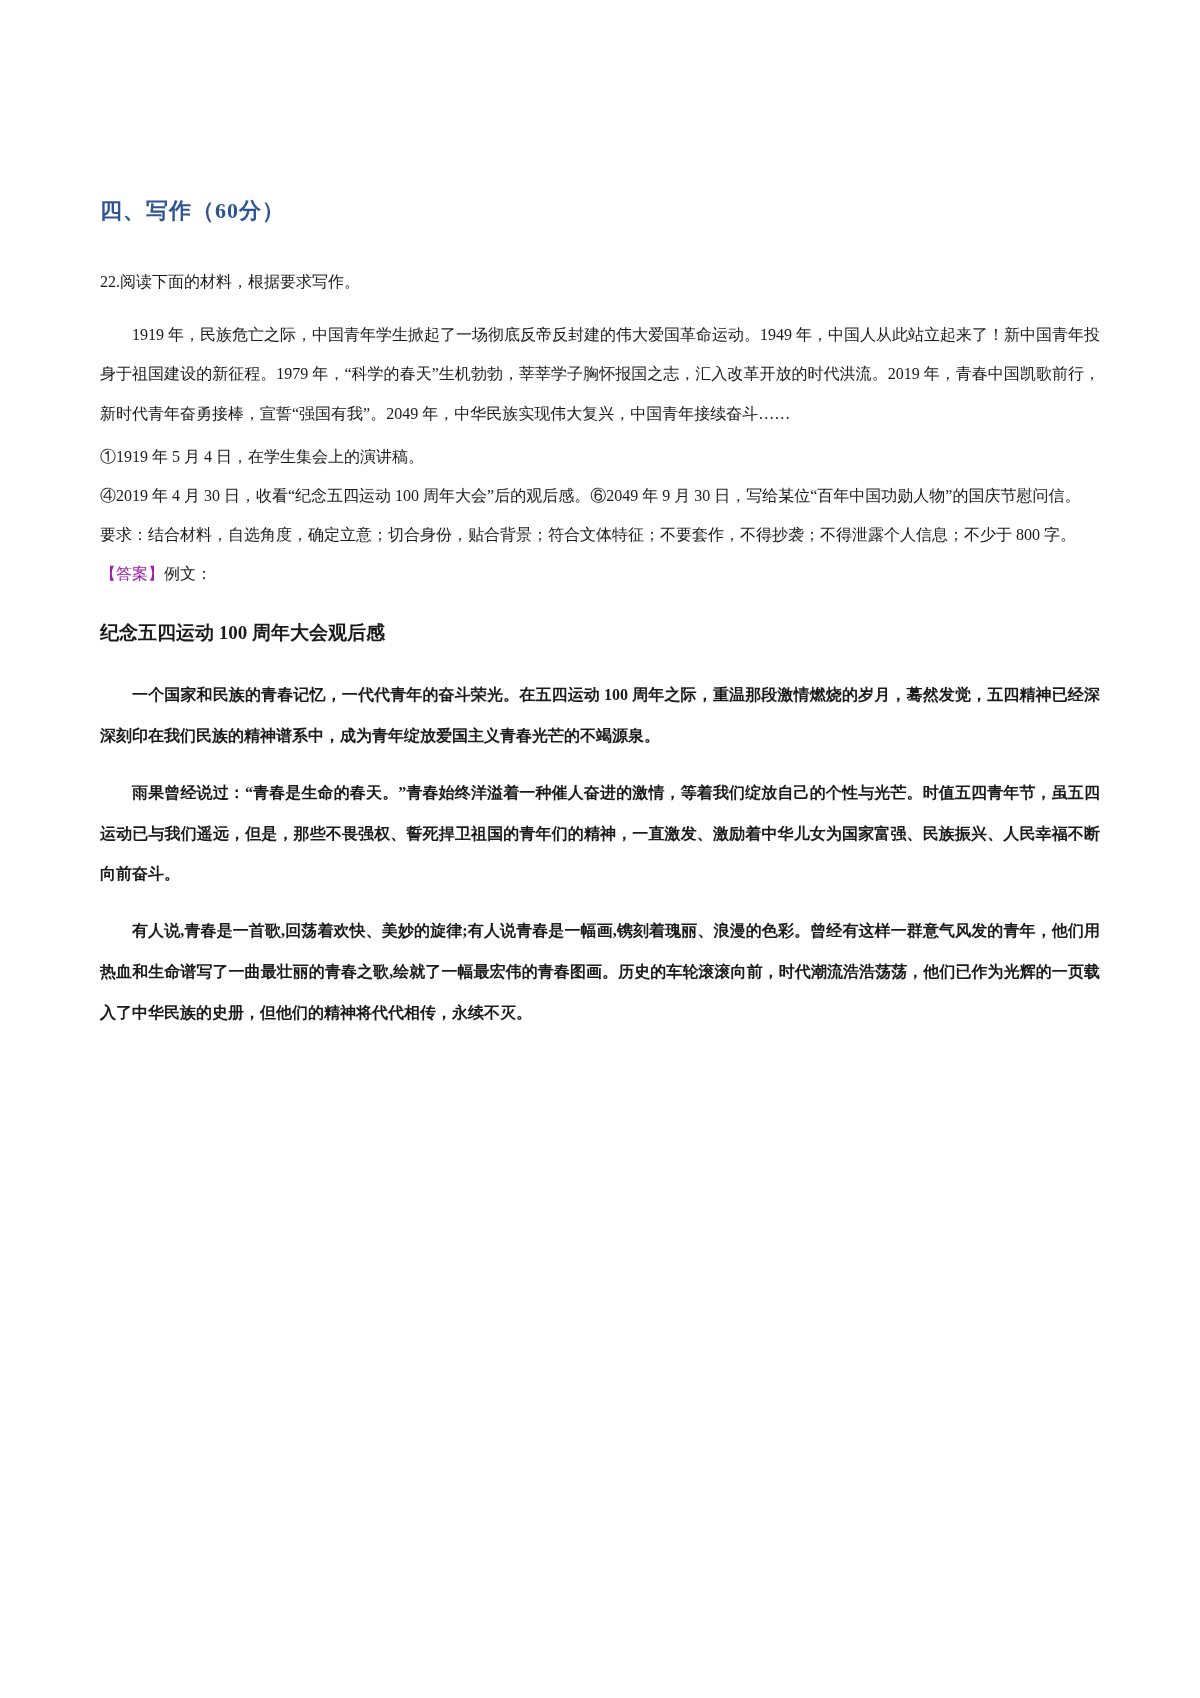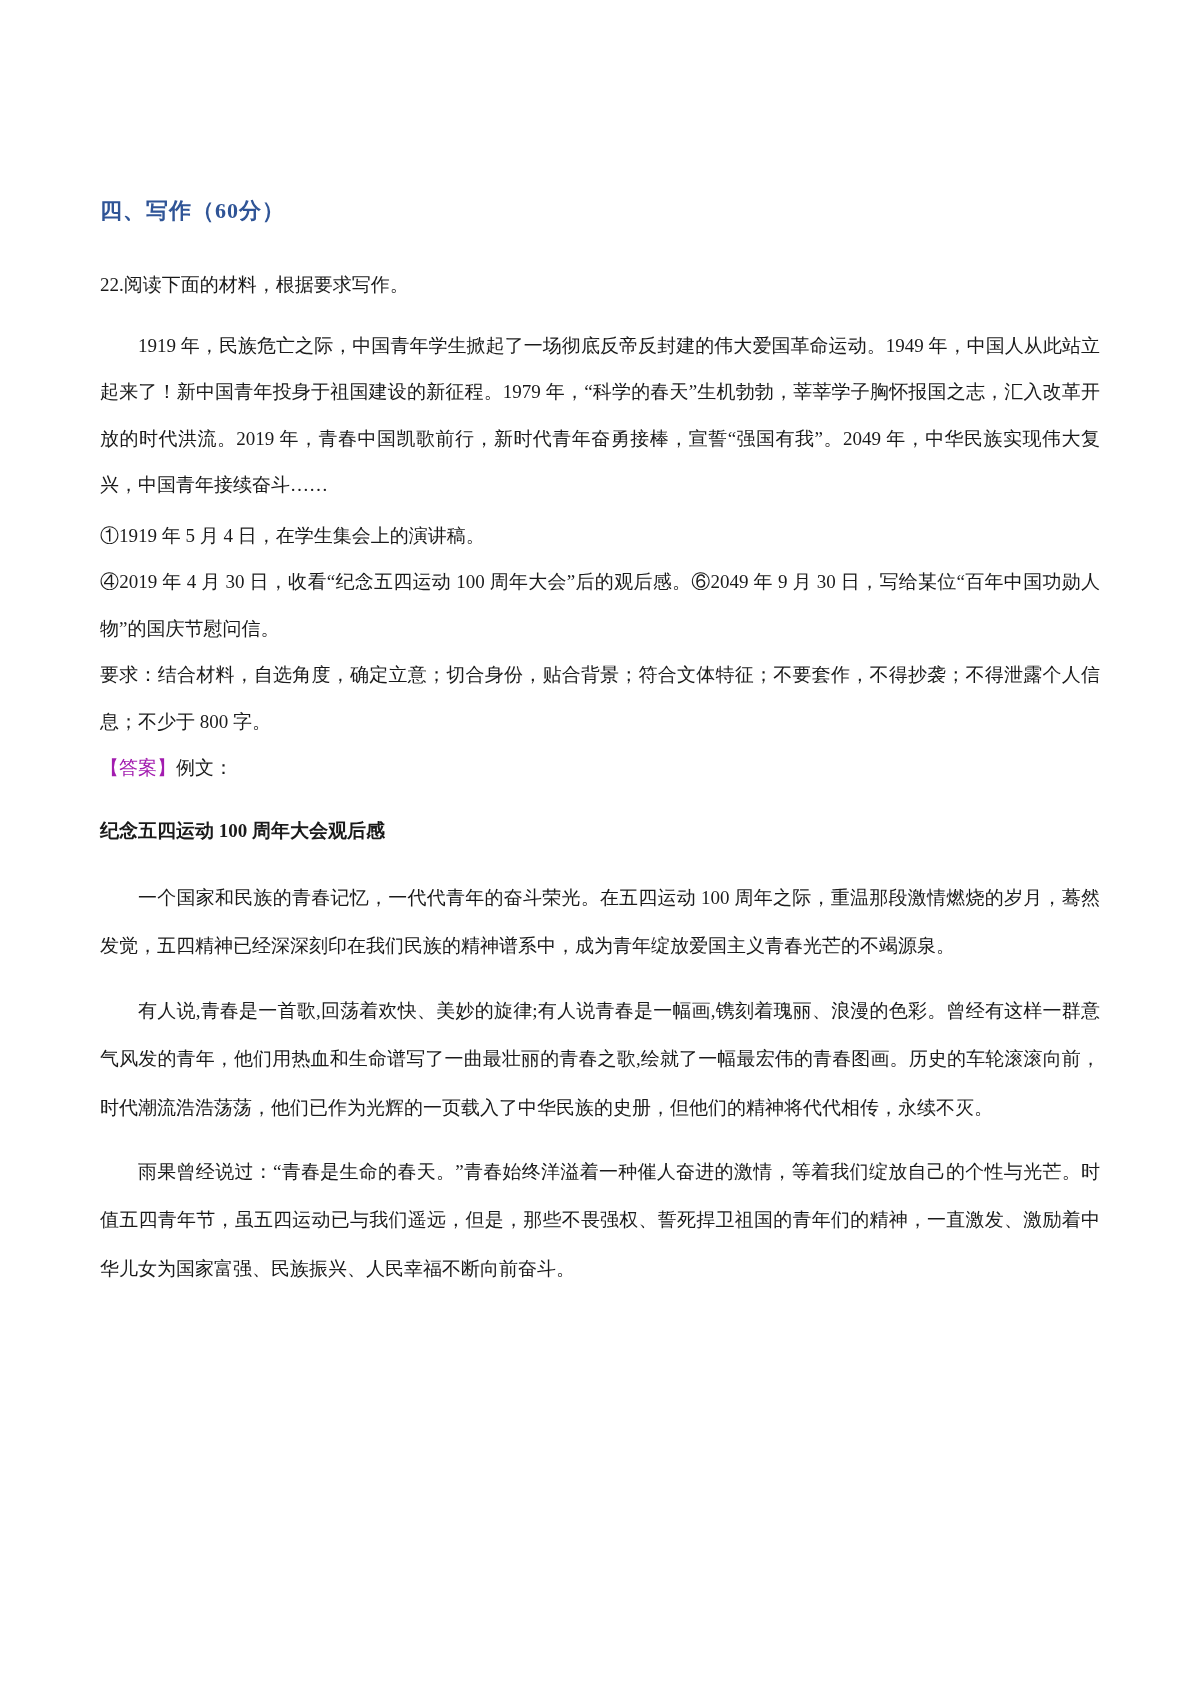--- a/index.html
+++ b/index.html
@@ -22,21 +22,21 @@
     background: #ffffff;
   }
   .section-heading {
     color: #2F5496;
     font-size: 22px;
     font-weight: bold;
     margin: 0 0 36px 0;
     letter-spacing: 1px;
   }
   p {
-    font-size: 19px;
+    font-size: 16px;
     line-height: 2.45;
     margin: 0;
     text-align: justify;
   }
   .question-line {
     margin-bottom: 14px;
   }
   .material {
     text-indent: 2em;
     margin-bottom: 4px;
@@ -55,20 +55,21 @@
     font-size: 19px;
     font-weight: bold;
     text-align: left;
     margin: 18px 0 22px 0;
     line-height: 2.2;
   }
   .essay-para {
     text-indent: 2em;
     margin-bottom: 16px;
     line-height: 2.55;
+    font-weight: bold;
   }
 </style>
 </head>
 <body>
 
 <div class="page">
 
   <h2 class="section-heading">四、写作（60分）</h2>
 
   <p class="question-line">22.阅读下面的材料，根据要求写作。</p>
@@ -79,16 +80,16 @@
   <p class="task-line">①1919 年 5 月 4 日，在学生集会上的演讲稿。</p>
   <p class="task-line">④2019 年 4 月 30 日，收看“纪念五四运动 100 周年大会”后的观后感。⑥2049 年 9 月 30 日，写给某位“百年中国功勋人物”的国庆节慰问信。</p>
 
   <p class="task-line">要求：结合材料，自选角度，确定立意；切合身份，贴合背景；符合文体特征；不要套作，不得抄袭；不得泄露个人信息；不少于 800 字。</p>
 
   <p class="answer-line"><span class="answer-label">【答案】</span><span>例文：</span></p>
 
   <h3 class="essay-title">纪念五四运动 100 周年大会观后感</h3>
 
   <p class="essay-para">一个国家和民族的青春记忆，一代代青年的奋斗荣光。在五四运动 100 周年之际，重温那段激情燃烧的岁月，蓦然发觉，五四精神已经深深刻印在我们民族的精神谱系中，成为青年绽放爱国主义青春光芒的不竭源泉。</p>
+  <p class="essay-para">雨果曾经说过：“青春是生命的春天。”青春始终洋溢着一种催人奋进的激情，等着我们绽放自己的个性与光芒。时值五四青年节，虽五四运动已与我们遥远，但是，那些不畏强权、誓死捍卫祖国的青年们的精神，一直激发、激励着中华儿女为国家富强、民族振兴、人民幸福不断向前奋斗。</p>
   <p class="essay-para">有人说,青春是一首歌,回荡着欢快、美妙的旋律;有人说青春是一幅画,镌刻着瑰丽、浪漫的色彩。曾经有这样一群意气风发的青年，他们用热血和生命谱写了一曲最壮丽的青春之歌,绘就了一幅最宏伟的青春图画。历史的车轮滚滚向前，时代潮流浩浩荡荡，他们已作为光辉的一页载入了中华民族的史册，但他们的精神将代代相传，永续不灭。</p>
-  <p class="essay-para">雨果曾经说过：“青春是生命的春天。”青春始终洋溢着一种催人奋进的激情，等着我们绽放自己的个性与光芒。时值五四青年节，虽五四运动已与我们遥远，但是，那些不畏强权、誓死捍卫祖国的青年们的精神，一直激发、激励着中华儿女为国家富强、民族振兴、人民幸福不断向前奋斗。</p>
 
 </div>
 
 </body></html>

